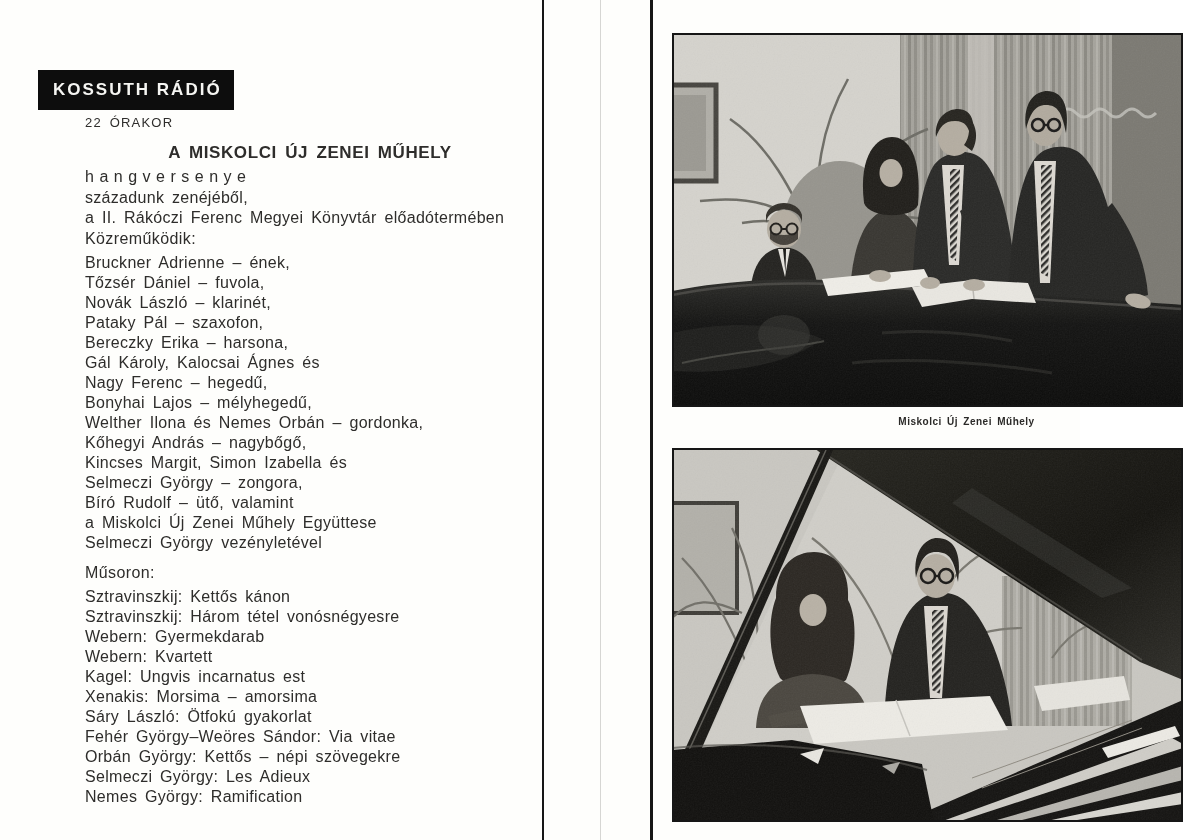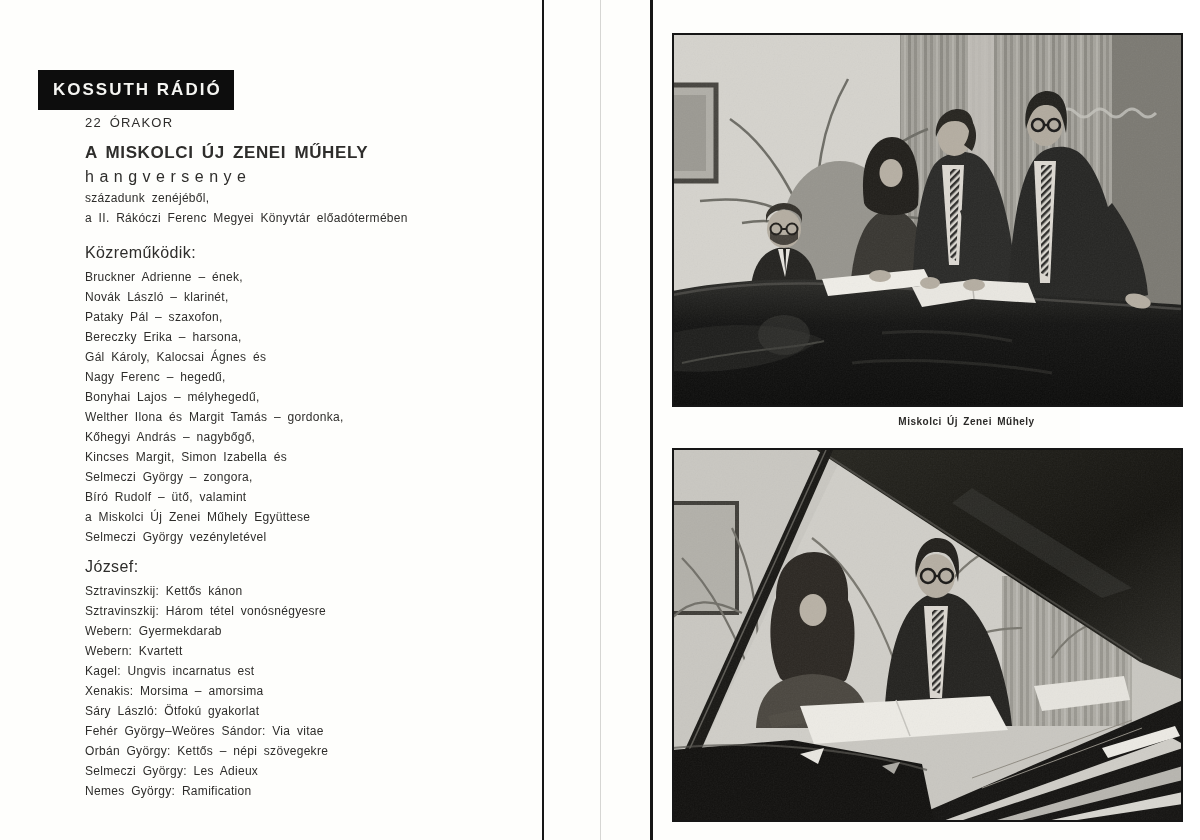--- a/index.html
+++ b/index.html
@@ -4,25 +4,25 @@
 <style>
   html,body{margin:0;padding:0;}
   body{width:1200px;height:840px;background:#ffffff;font-family:"Liberation Sans","DejaVu Sans",sans-serif;overflow:hidden;}
   .canvas{position:relative;width:1052px;height:840px;background:#fefefc;padding-left:28px;}
 
   
   .badge{position:absolute;left:38px;top:70px;width:196px;height:40px;background:#0d0d0d;
          color:#f5f5f2;font-weight:bold;font-size:17px;letter-spacing:2px;line-height:40px;padding-left:15px;box-sizing:border-box;}
   .left-col{position:absolute;left:85px;top:115px;width:450px;color:#2e2d2b;}
   .time{font-size:13px;letter-spacing:1.2px;word-spacing:3px;}
-  .title{font-size:17px;font-weight:bold;letter-spacing:.6px;word-spacing:3px;margin-top:13px;}
+  .title{font-size:17px;font-weight:bold;letter-spacing:.6px;word-spacing:3px;margin-top:13px;text-align:center;}
   .spaced{font-size:16px;letter-spacing:5.5px;margin-top:5px;}
-  .line{font-size:12px;letter-spacing:.3px;word-spacing:3px;line-height:20px;}
+  .line{font-size:16px;letter-spacing:.3px;word-spacing:3px;line-height:20px;}
   .sub{margin-top:2px;}
-  .heading{font-size:16px;letter-spacing:.4px;word-spacing:3px;margin-top:16px;}
+  .heading{font-size:16px;letter-spacing:.4px;word-spacing:3px;margin-top:2px;}
   .list{margin-top:5px;}
   .mt{margin-top:11px;}
 
   
   .rule{position:absolute;top:0;height:840px;background:#161616;}
   .rule-left{left:542px;width:2px;}
   .rule-right{left:650px;width:3px;}
   .fold{position:absolute;top:0;left:600px;width:1px;height:840px;background:#d6d6d3;}
 
   
@@ -44,35 +44,36 @@
     </div>
     <div class="left-col">
       <div class="time">22 ÓRAKOR</div>
       <div class="title">A MISKOLCI ÚJ ZENEI MŰHELY</div>
       <div class="spaced">hangversenye</div>
       <div class="line sub">századunk zenéjéből,</div>
       <div class="line">a II. Rákóczi Ferenc Megyei Könyvtár előadótermében</div>
       <div class="heading">Közreműködik:</div>
       <div class="list">
           <div class="line">Bruckner Adrienne – ének,</div>
+          <div class="line">Tőzsér Dániel – fuvola,</div>
           <div class="line">Novák László – klarinét,</div>
           <div class="line">Pataky Pál – szaxofon,</div>
           <div class="line">Bereczky Erika – harsona,</div>
           <div class="line">Gál Károly, Kalocsai Ágnes és</div>
           <div class="line">Nagy Ferenc – hegedű,</div>
           <div class="line">Bonyhai Lajos – mélyhegedű,</div>
-          <div class="line">Welther Ilona és Margit Tamás – gordonka,</div>
+          <div class="line">Welther Ilona és Nemes Orbán – gordonka,</div>
           <div class="line">Kőhegyi András – nagybőgő,</div>
           <div class="line">Kincses Margit, Simon Izabella és</div>
           <div class="line">Selmeczi György – zongora,</div>
           <div class="line">Bíró Rudolf – ütő, valamint</div>
           <div class="line">a Miskolci Új Zenei Műhely Együttese</div>
           <div class="line">Selmeczi György vezényletével</div>
         </div>
-      <div class="heading mt">József:</div>
+      <div class="heading mt">Műsoron:</div>
       <div class="list">
           <div class="line">Sztravinszkij: Kettős kánon</div>
           <div class="line">Sztravinszkij: Három tétel vonósnégyesre</div>
           <div class="line">Webern: Gyermekdarab</div>
           <div class="line">Webern: Kvartett</div>
           <div class="line">Kagel: Ungvis incarnatus est</div>
           <div class="line">Xenakis: Morsima – amorsima</div>
           <div class="line">Sáry László: Ötfokú gyakorlat</div>
           <div class="line">Fehér György–Weöres Sándor: Via vitae</div>
           <div class="line">Orbán György: Kettős – népi szövegekre</div>

